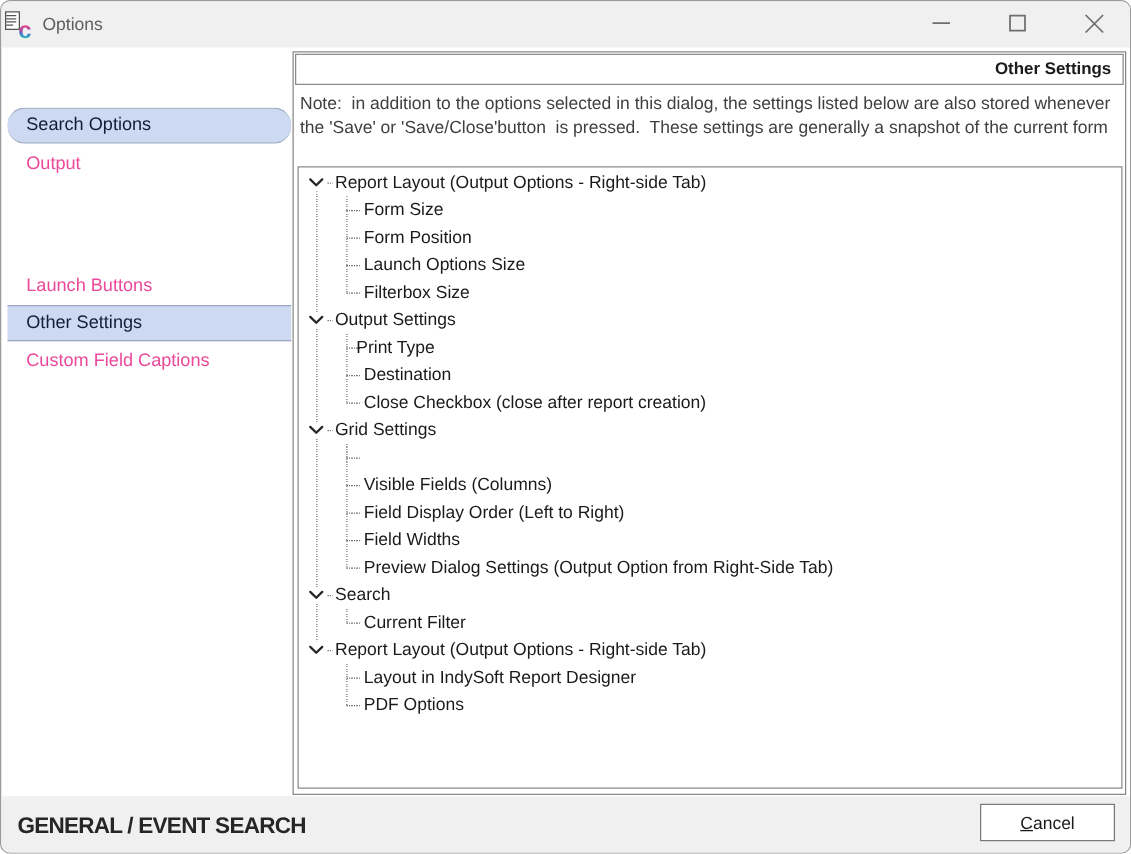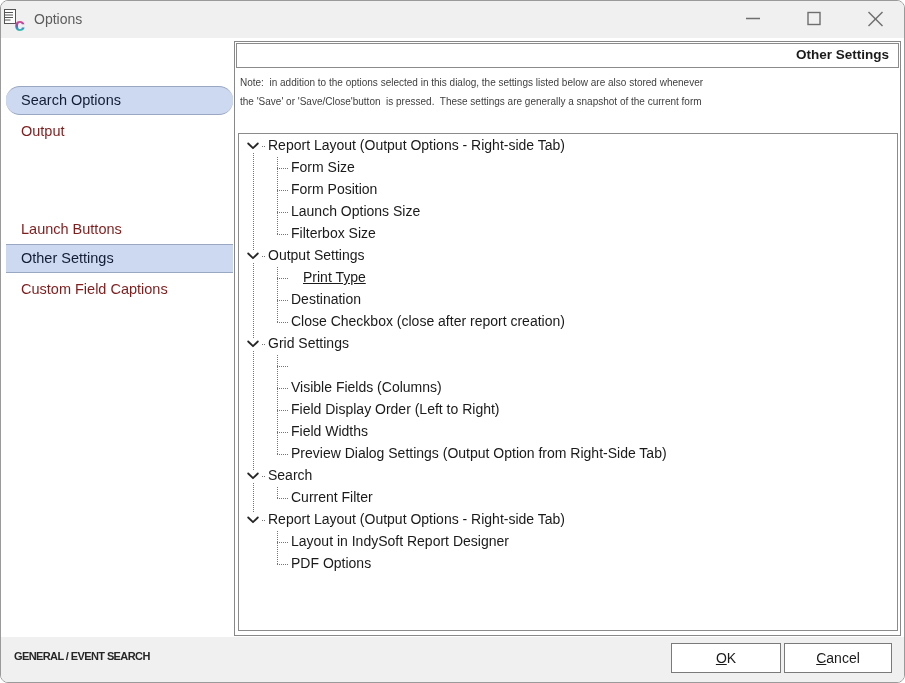--- a/index.html
+++ b/index.html
@@ -6,35 +6,35 @@
   html,body { width:905px; height:683px; background:#fff; font-family:"Liberation Sans", sans-serif; }
   #win {
     position:relative; width:905px; height:683px; margin:0;
     background:#fff; border:1px solid #9a9a9a; border-radius:8px; overflow:hidden;
   }
   .abs { position:absolute; }
   #titlebar { left:0; top:0; width:100%; height:37px; background:#f0f0f0; }
   #title { left:33px; top:10px; font-size:14px; color:#5c5c5c; }
   
   .sbheader { left:5px; width:227px; height:31px; background:#e2e2e1; color:#1b1b1b; font-size:14.5px; line-height:31px; padding-left:6px; }
-  .sbitem { left:5px; width:227px; height:30px; color:#7f1d1d; font-size:14.5px; line-height:30px; padding-left:15px; }
+  .sbitem { left:5px; width:227px; height:30px; color:#ec4899; font-size:14.5px; line-height:30px; padding-left:15px; }
   .sbsel { background:#cdd9f0; border-top:1px solid #9aa7c2; border-bottom:1px solid #9aa7c2; color:#121d35; }
   .chev { position:absolute; right:10px; top:11px; }
   
   #panel { left:233px; top:40px; width:667px; height:595px; border:1px solid #888888; background:#fff; }
   #ptitle { left:1px; top:1px; width:663px; height:25px; border:1px solid #8b8b8b; font-size:13.5px; font-weight:bold; color:#1b1b1b; text-align:right; line-height:22px; padding-right:9px; }
-  #note { left:5px; top:31px; font-size:10px; color:#3f3f3f; line-height:19px; white-space:nowrap; }
+  #note { left:5px; top:31px; font-size:14px; color:#3f3f3f; line-height:19px; white-space:nowrap; }
   #tree { left:3px; top:91px; width:660px; height:498px; border:1px solid #8b8b8b; background:#fff; overflow:hidden; }
   .trow { position:absolute; font-size:14px; color:#1a1a1a; white-space:nowrap; }
   .vdots { position:absolute; width:1px; background-image:repeating-linear-gradient(to bottom, #757575 0 1px, transparent 1px 2px); }
   .hdots { position:absolute; height:1px; background-image:repeating-linear-gradient(to right, #757575 0 1px, transparent 1px 2px); }
   .tchev { position:absolute; background:#fff; }
   
   #footer { left:0px; top:636px; width:903px; height:46px; background:#f0f0f0; }
-  #gen { left:13px; top:649px; font-size:11px; font-weight:bold; color:#262626; letter-spacing:-0.6px; }
+  #gen { left:13px; top:649px; font-size:18px; font-weight:bold; color:#262626; letter-spacing:-0.6px; }
   .btn { position:absolute; background:#fff; border:1px solid #7a7a7a; font-size:14px; color:#1b1b1b; text-align:center; line-height:28px; }
 </style>
 </head>
 <body>
 <div id="win">
 
   <div class="abs" id="titlebar"></div>
   <div class="abs" style="left:3px; top:7px;">
     <svg width="24" height="24" viewBox="0 0 24 24">
       <defs>
@@ -102,21 +102,21 @@
         <div class="trow" style="left: 29px; top: 3px;">Report Layout (Output Options - Right-side Tab)</div>
         <div class="trow" style="left: 52px; top: 25px;">Form Size</div>
         <div class="trow" style="left: 52px; top: 47px;">Form Position</div>
         <div class="trow" style="left: 52px; top: 69px;">Launch Options Size</div>
         <div class="trow" style="left: 52px; top: 91px;">Filterbox Size</div>
         <svg width="14" height="12" viewBox="0 0 14 12" class="tchev" style="left: 7px; top: 116px;">
           <path d="M2.2 3.5 L7 8.2 L11.8 3.5" fill="none" stroke="#262626" stroke-width="1.8" stroke-linecap="round" stroke-linejoin="round"></path>
         </svg>
         <div class="hdots" style="left: 23px; top: 122px; width: 4px;"></div>
         <div class="trow" style="left: 29px; top: 113px;">Output Settings</div>
-        <div class="trow" style="left: 64px; top: 135px; text-decoration: underline;">Print Type</div>
+        <div class="trow" style="left: 46px; top: 135px;">Print Type</div>
         <div class="trow" style="left: 52px; top: 157px;">Destination</div>
         <div class="trow" style="left: 52px; top: 179px;">Close Checkbox (close after report creation)</div>
         <svg width="14" height="12" viewBox="0 0 14 12" class="tchev" style="left: 7px; top: 204px;">
           <path d="M2.2 3.5 L7 8.2 L11.8 3.5" fill="none" stroke="#262626" stroke-width="1.8" stroke-linecap="round" stroke-linejoin="round"></path>
         </svg>
         <div class="hdots" style="left: 23px; top: 210px; width: 4px;"></div>
         <div class="trow" style="left: 29px; top: 201px;">Grid Settings</div>
         <div class="trow" style="left: 52px; top: 245px;">Visible Fields (Columns)</div>
         <div class="trow" style="left: 52px; top: 267px;">Field Display Order (Left to Right)</div>
         <div class="trow" style="left: 52px; top: 289px;">Field Widths</div>
@@ -132,15 +132,14 @@
         </svg>
         <div class="hdots" style="left: 23px; top: 386px; width: 4px;"></div>
         <div class="trow" style="left: 29px; top: 377px;">Report Layout (Output Options - Right-side Tab)</div>
         <div class="trow" style="left: 52px; top: 399px;">Layout in IndySoft Report Designer</div>
         <div class="trow" style="left: 52px; top: 421px;">PDF Options</div>
       </div>
   </div>
 
   <div class="abs" id="footer"></div>
   <div class="abs" id="gen">GENERAL / EVENT SEARCH</div>
-  <div class="btn" style="left:670px; top:642px; width:110px; height:30px;"><u>O</u>K</div>
   <div class="btn" style="left:783px; top:642px; width:108px; height:30px;"><u>C</u>ancel</div>
 </div>
 
 </body></html>

